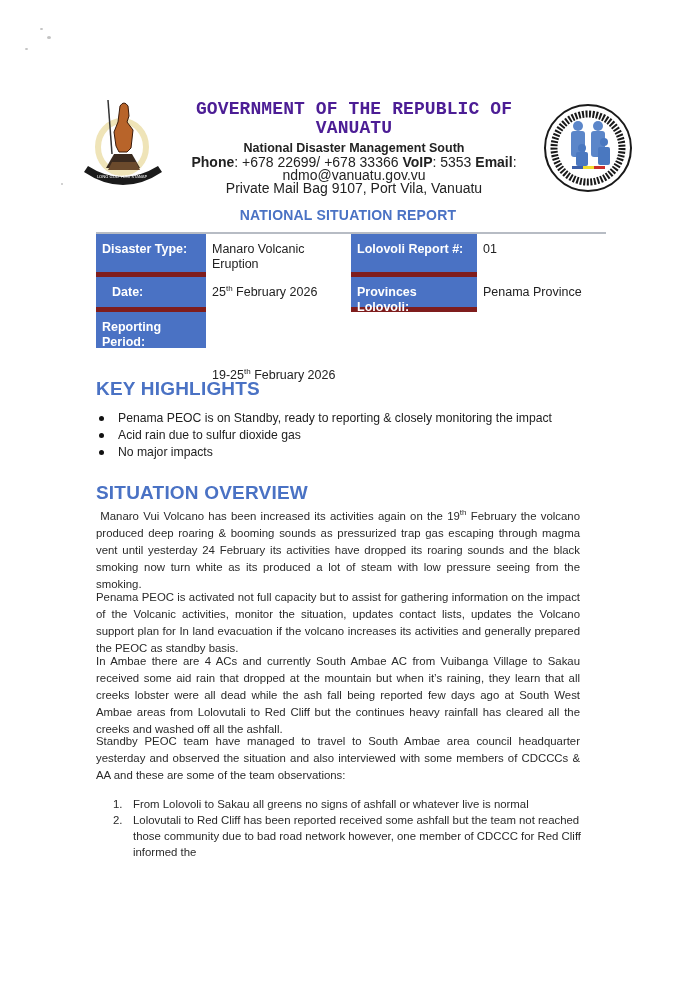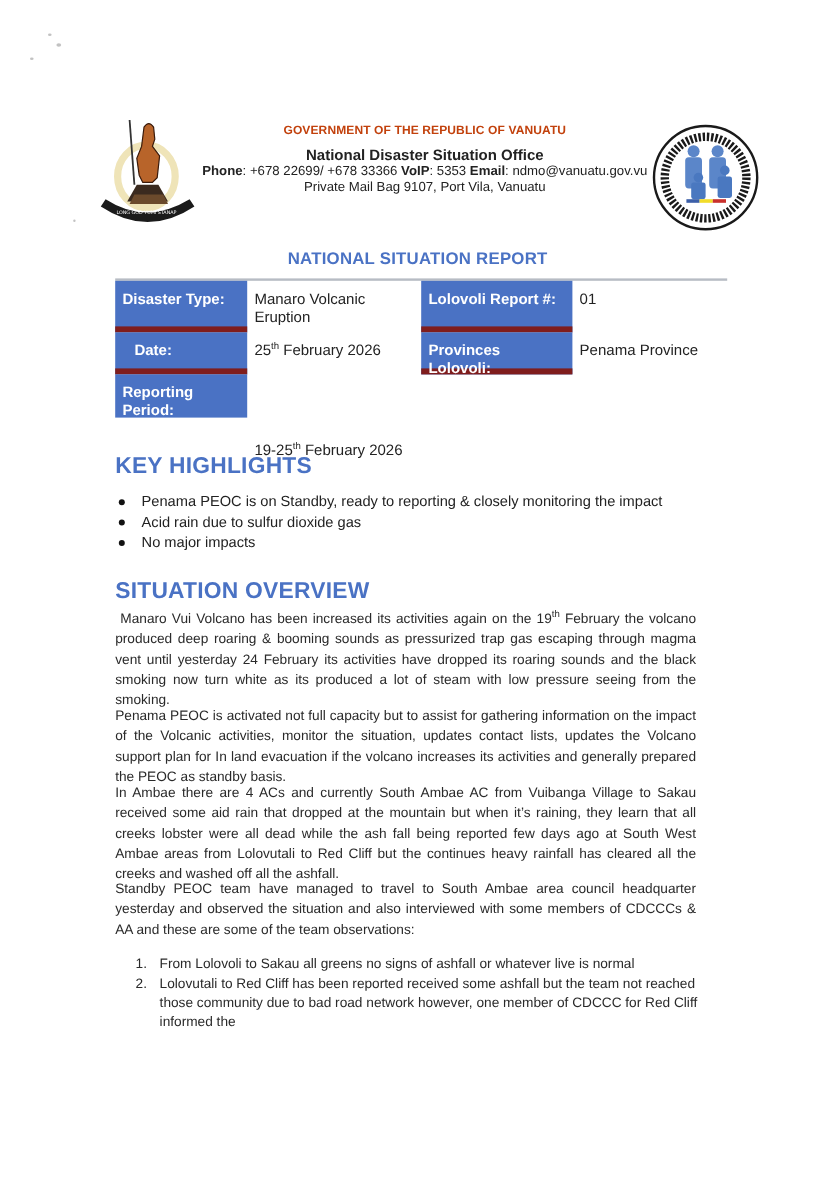--- a/index.html
+++ b/index.html
@@ -7,23 +7,23 @@
     width: 696px; height: 985px; position: relative; overflow: hidden;
     font-family: "Liberation Sans", sans-serif; color: #222;
   }
   .noise { position: absolute; background: #9a9a9a; border-radius: 50%; opacity: .6; }
 
   
   .letterhead { position: absolute; left: 82px; top: 92px; width: 560px; height: 100px; }
   .crest { position: absolute; left: 0; top: 0; width: 86px; height: 95px; }
   .ndmo-logo { position: absolute; left: 460px; top: 10px; width: 92px; height: 92px; }
   .lh-text { position: absolute; left: 80px; top: 8px; width: 384px; text-align: center; }
-  .lh-gov { font-weight: bold; font-size: 10px; letter-spacing: 0.1px; color: #c2410c; line-height: 19px; }
+  .lh-gov { font-weight: bold; font-size: 18px; letter-spacing: 0.1px; color: #4c1d95; line-height: 19px; font-family: Liberation Mono, monospace; }
   .lh-office { font-weight: bold; font-size: 12.5px; color: #222; line-height: 16px; margin-top: 2px; }
-  .lh-line { font-size: 11px; line-height: 13px; color: #222; }
+  .lh-line { font-size: 14px; line-height: 13px; color: #222; }
   .lh-line b { font-weight: bold; }
 
   
   .report-title {
     position: absolute; left: 0; width: 696px; top: 207px; text-align: center;
     color: #4a72c4; font-weight: bold; font-size: 14px; letter-spacing: 0.2px;
   }
 
   
   .info-table { position: absolute; left: 96px; top: 234px; width: 510px; }
@@ -62,21 +62,21 @@
     <line x1="26" y1="8" x2="30" y2="62" stroke="#333" stroke-width="1.5"></line>
     <path d="M38 14 q4 -6 8 0 l1 10 l-2 6 l6 8 l-2 18 l-4 4 l-8 0 l-3 -6 l-2 -14 l4 -10 z" fill="#b8642a" stroke="#3a1a0a" stroke-width="1"></path>
     <path d="M32 62 l18 0 l8 14 l-34 0 z" fill="#3a2a1f"></path>
     <path d="M30 70 l24 0 l4 8 l-32 0 z" fill="#6b4a2c"></path>
     <path d="M6 74 q34 22 70 0 l4 6 q-39 26 -78 0 z" fill="#1b1b1b"></path>
     <text x="40" y="86" text-anchor="middle" font-size="4" fill="#fff" font-family="DejaVu Sans, sans-serif">LONG GOD YUMI STANAP</text>
   </svg>
 
   <div class="lh-text">
     <div class="lh-gov">GOVERNMENT OF THE REPUBLIC OF VANUATU</div>
-    <div class="lh-office">National Disaster Situation Office</div>
+    <div class="lh-office">National Disaster Management South</div>
     <div class="lh-line">
       <b>Phone</b><span>: +678 22699/ +678 33366 </span><b>VoIP</b><span>: 5353 </span><b>Email</b><span>: ndmo@vanuatu.gov.vu</span>
     </div>
     <div class="lh-line">Private Mail Bag 9107, Port Vila, Vanuatu</div>
   </div>
 
   <svg class="ndmo-logo" viewBox="0 0 92 92">
     <circle cx="46" cy="46" r="43" fill="#fff" stroke="#1a1a1a" stroke-width="2"></circle>
     <circle cx="46" cy="46" r="34" fill="#fff" stroke="#1a1a1a" stroke-width="7" stroke-dasharray="2 1.5"></circle>
     <circle cx="46" cy="46" r="30" fill="#fff"></circle>

